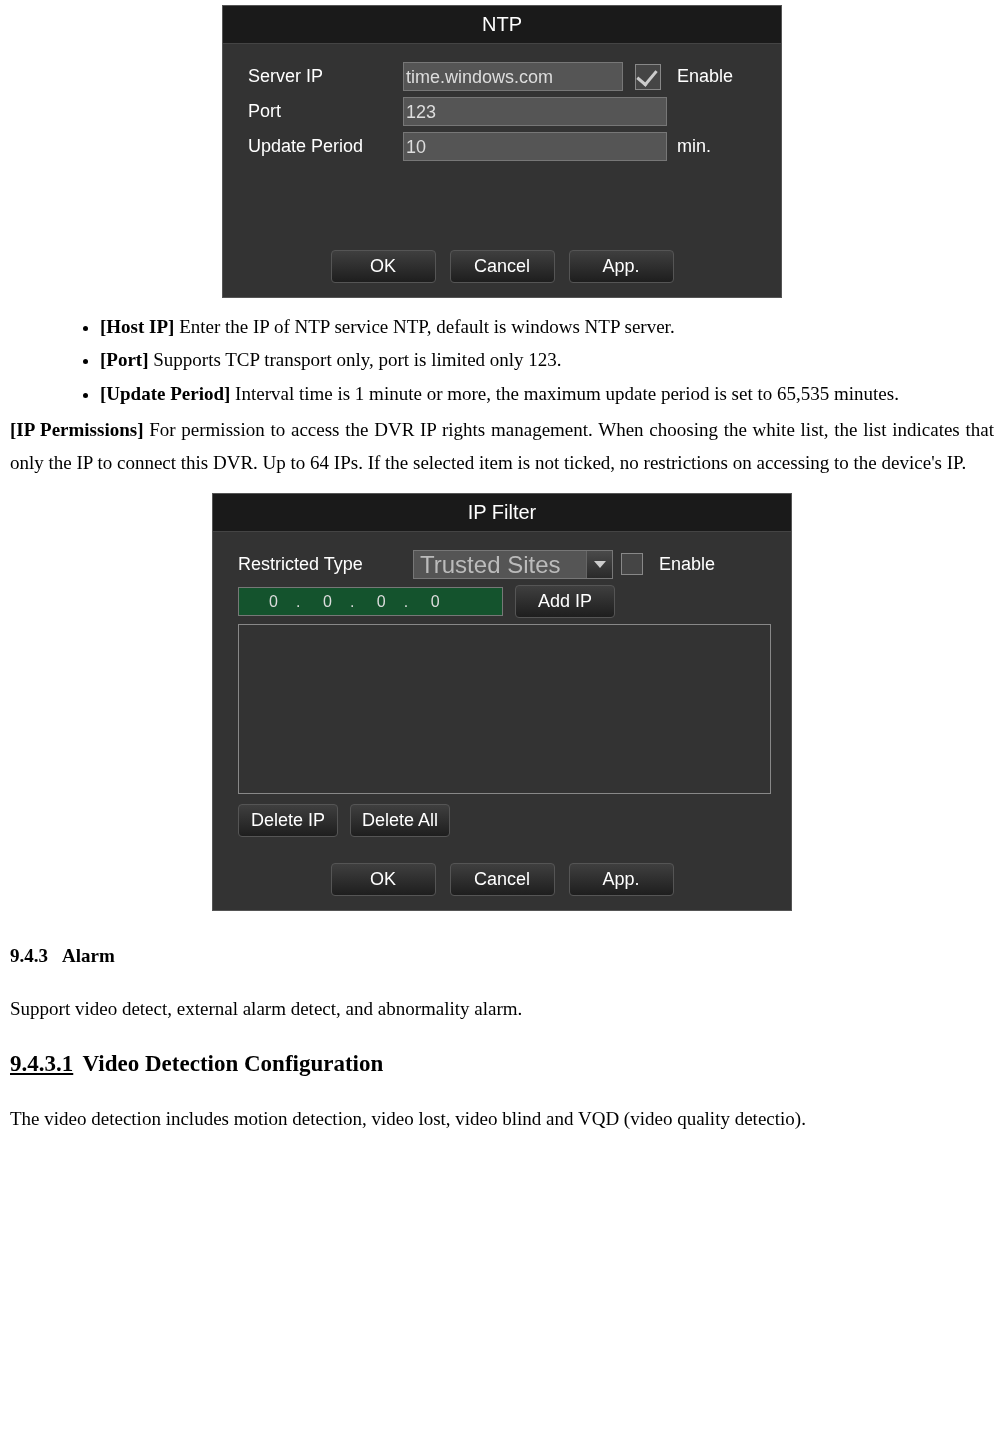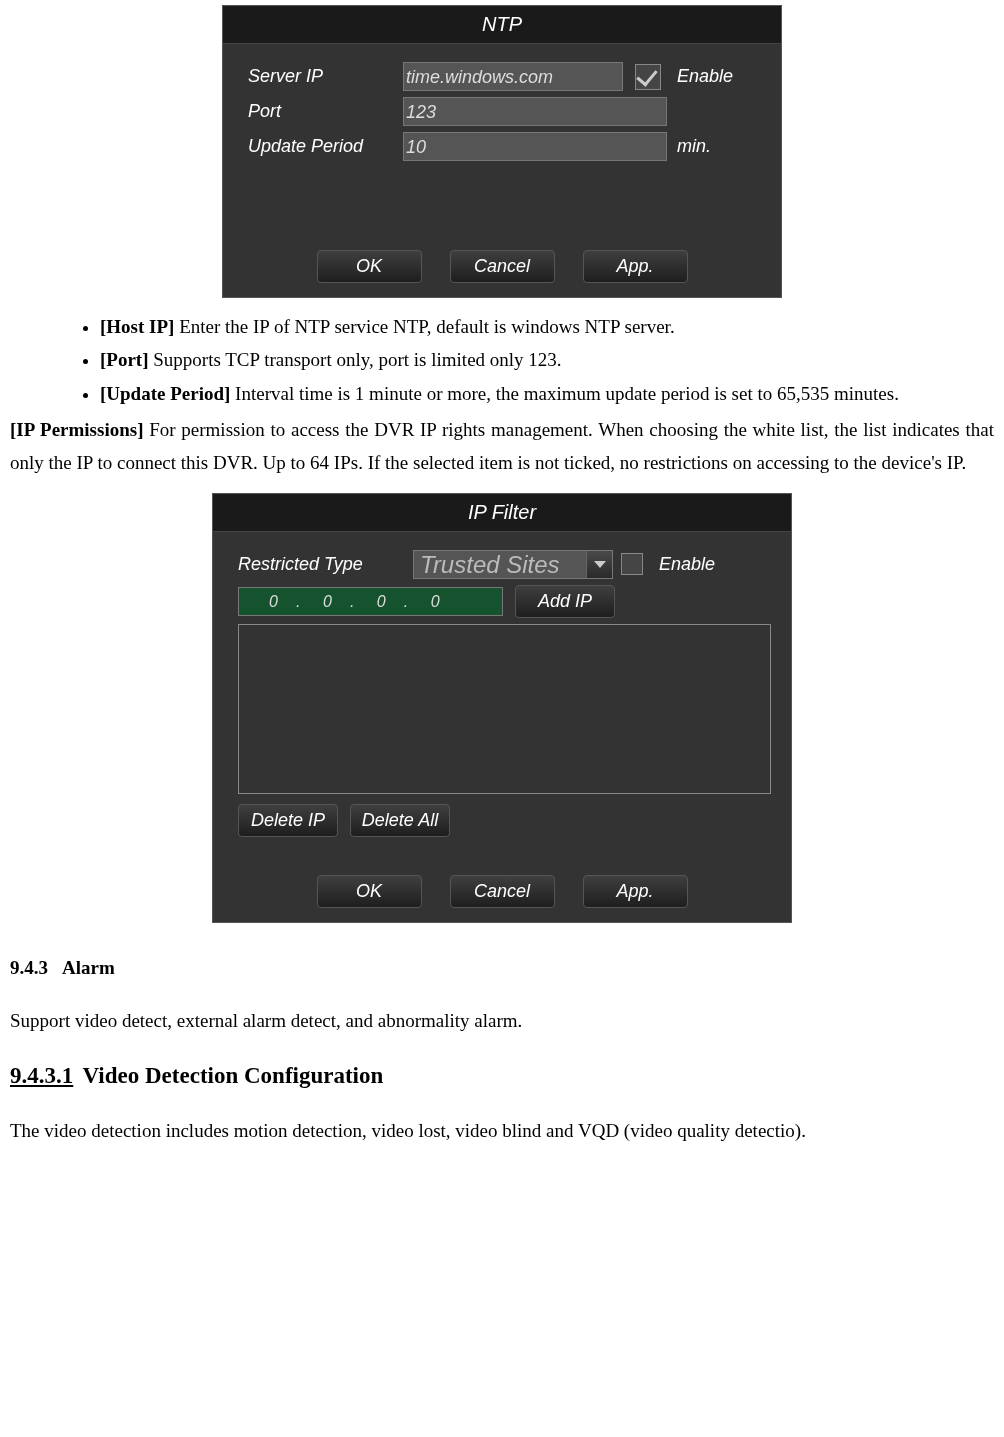--- a/index.html
+++ b/index.html
@@ -93,21 +93,21 @@
       border: solid #ccc;
       border-width: 0 3px 3px 0;
       transform: rotate(40deg);
     }
     .spacer-v {
       height: 65px;
     }
     .button-row {
       display: flex;
       justify-content: center;
-      gap: 28px;
+      gap: 14px;
       padding: 6px 0 14px 0;
       background: #333;
     }
     .ui-btn {
       background: linear-gradient(#3f3f3f, #1e1e1e);
       color: #fff;
       font-family: Arial, Helvetica, sans-serif;
       font-size: 18px;
       border: 1px solid #555;
       border-radius: 4px;
@@ -145,21 +145,21 @@
       font-size: 19px;
       margin: 34px 0 26px 0;
     }
     .heading-sub .num { margin-right:14px;}
     .heading-subsub {
       font-weight: bold;
       font-size: 23px;
       margin: 26px 0 26px 0;
     }
     .heading-subsub .num { margin-right:4px;text-decoration:underline;}
-    .center-block { display:flex; justify-content:flex-end; margin: 14px 0; font-style: italic;}
+    .center-block { display:flex; justify-content:flex-end; margin: 14px 0;}
     
     .dropdown {
       position: relative;
       background: #555;
       border: 1px solid #777;
       color: #bbb;
       padding: 3px 6px;
       font-size: 24px;
       width: 200px;
       height: 29px;
@@ -197,21 +197,21 @@
       width: 265px;
     }
     .add-row { display:flex; align-items:center; gap:12px; margin-bottom:6px;}
     .ip-list {
       border: 1px solid #888;
       background:#333;
       height: 170px;
       width: 100%;
       margin-bottom: 10px;
     }
-    .btn-row-left { display:flex; gap:12px; margin-bottom: 20px;}
+    .btn-row-left { display:flex; gap:12px; margin-bottom: 8px;}
     .checkbox.small {
       width:22px; height:22px; margin-left:8px; margin-right:6px;
     }
   </style>
 </head>
 <body>
 
 <div class="page">
 
   <div class="center-block" style="margin-top:0;">

